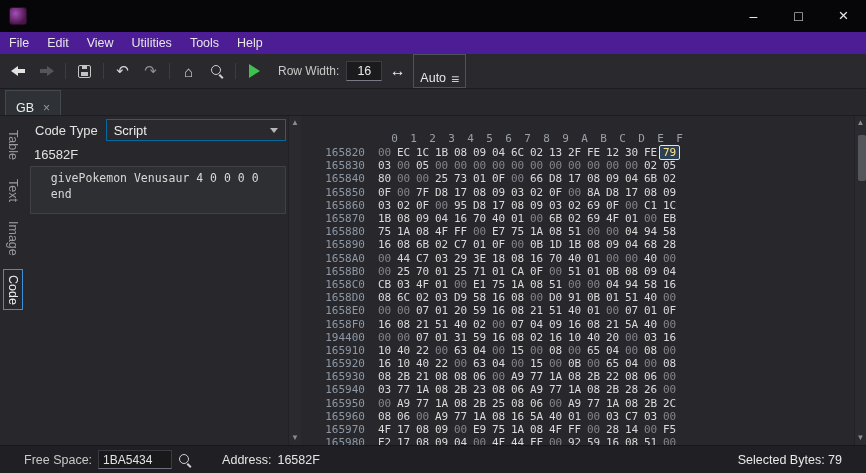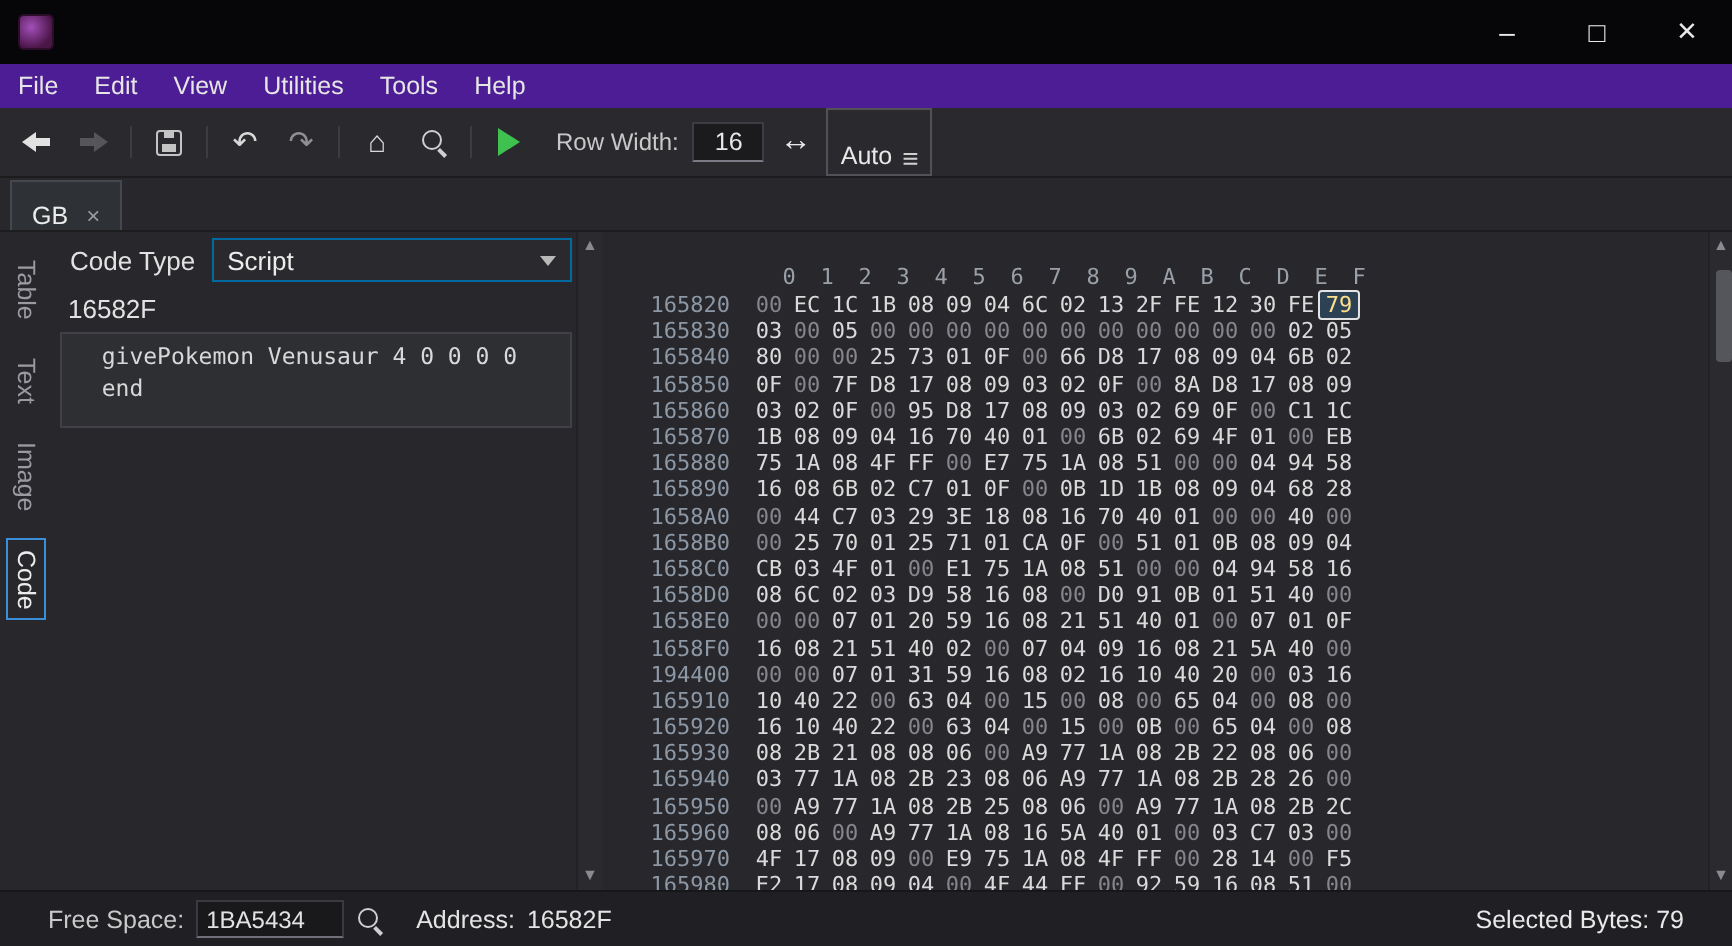--- a/index.html
+++ b/index.html
@@ -85,21 +85,21 @@
   .addr{width:74px;text-align:right;color:#8d98a6;padding-right:10px}
   .bcell{width:19px;text-align:center;color:#dadada}
   .bcell.dim{color:#85858b}
   .bcell.sel{outline:1px solid #e4e4e4;background:#2c4254;color:#ffe08a;border-radius:1px}
 
   
   .statusbar{flex:0 0 28px;background:#202024;border-top:1px solid #17171a;display:flex;align-items:center;
     padding:0 24px;gap:6px;font-size:12.5px;color:#c9c9c9}
   .fs-input{width:74px;height:19px;background:#19191c;border:1px solid #3a3a40;border-bottom:1px solid #70707a;
     color:#e2e2e2;padding:0 4px;font-size:12px;font-family:"Liberation Sans",sans-serif}
-  .addr-label{color:#e4e4e4;margin-left:10px}
+  .addr-label{color:#e4e4e4;margin-left:24px}
   .addr-value{color:#e4e4e4}
   .status-right{margin-left:auto;color:#e9e9e9}
 </style>
 </head>
 <body>
 
 <div class="window">
 
   <div class="titlebar">
     <div class="app-icon"></div>

